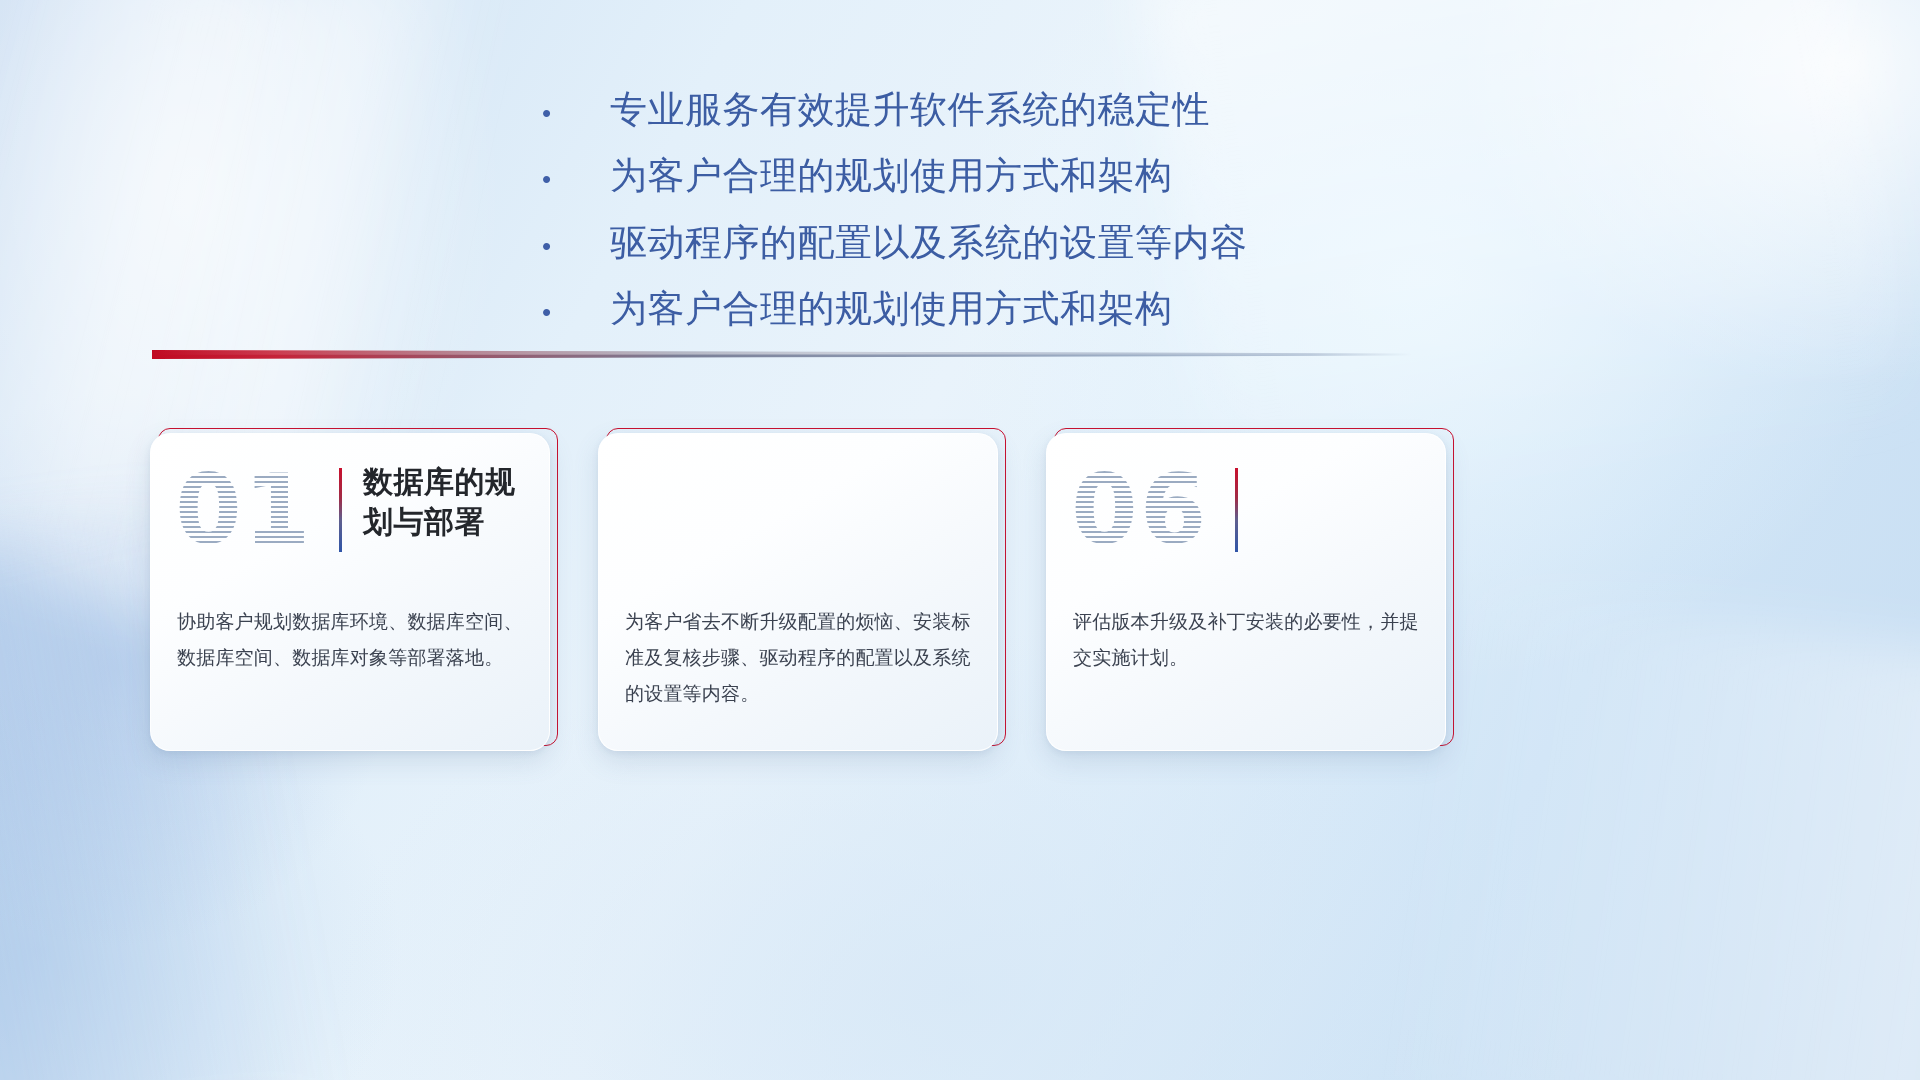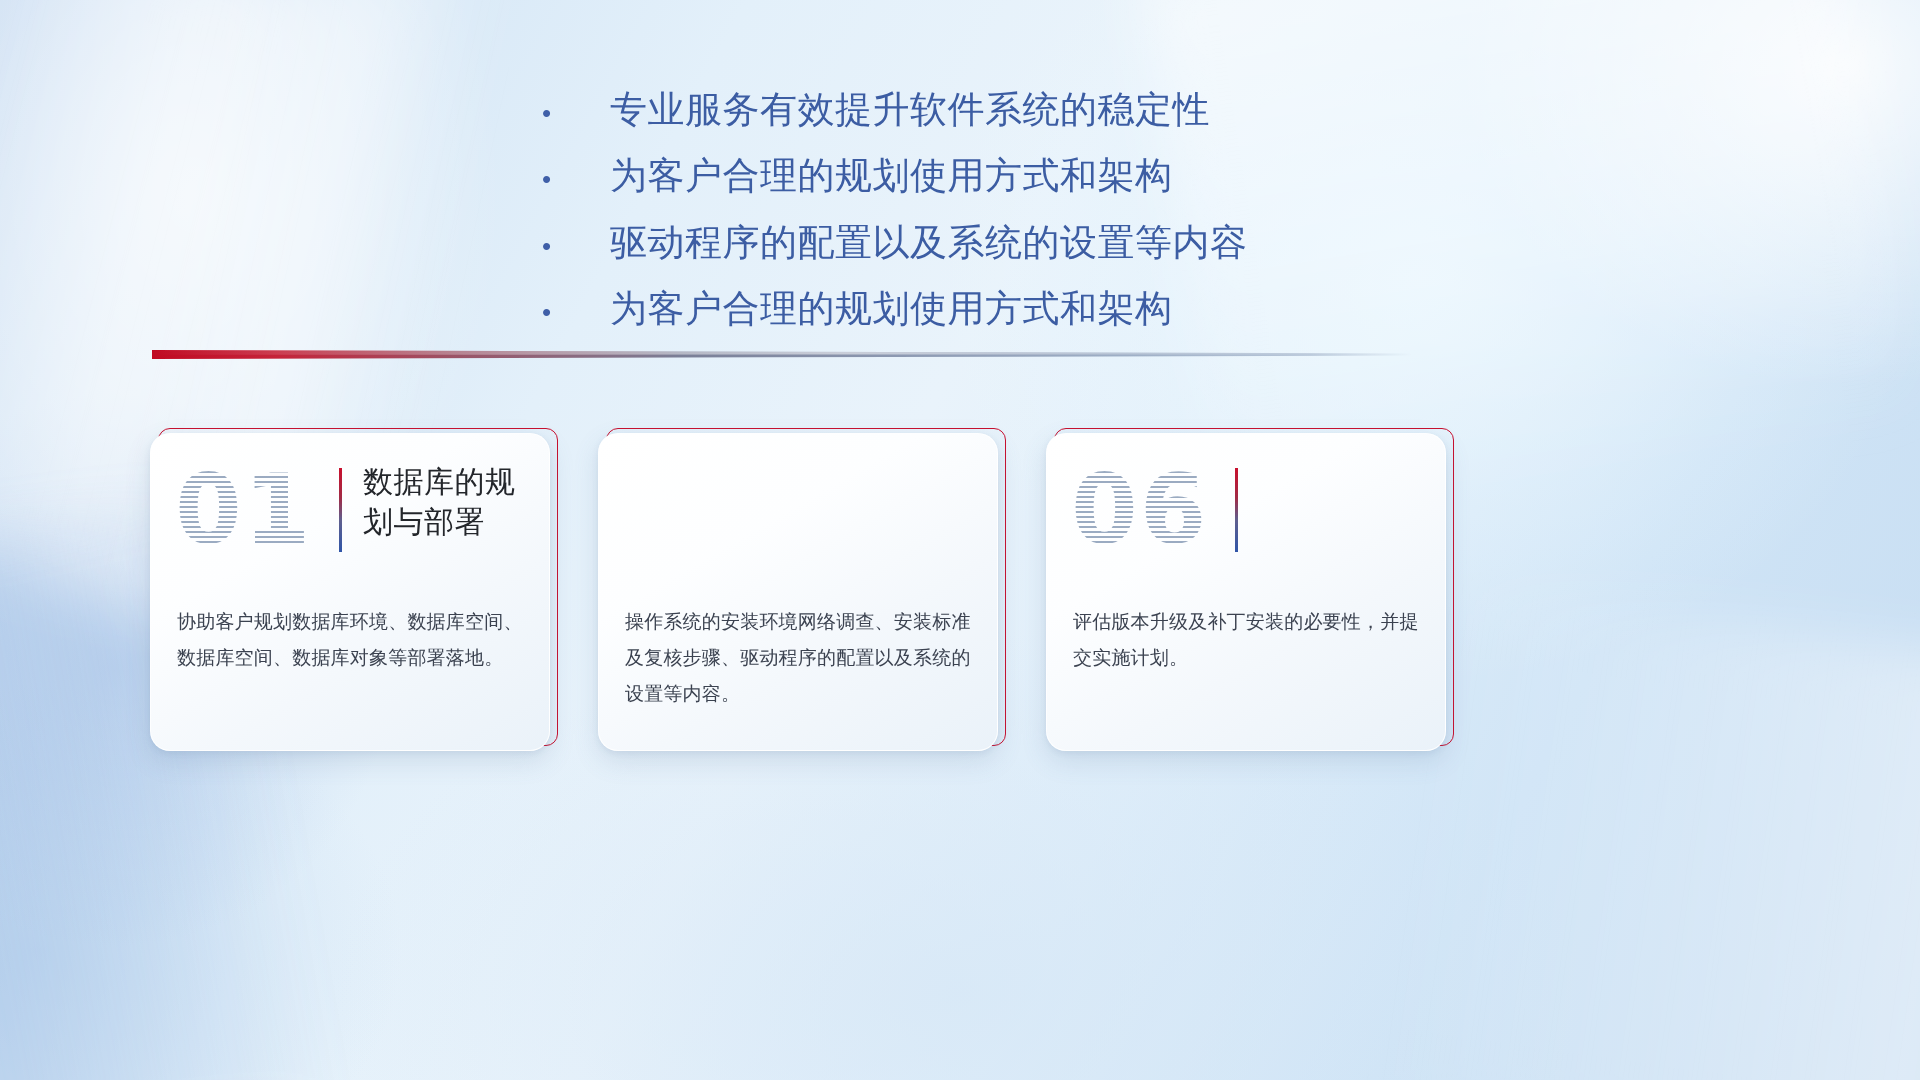--- a/index.html
+++ b/index.html
@@ -83,21 +83,21 @@
     color:transparent;
     opacity:.78;
     font-family:"DejaVu Sans",sans-serif;
   }
   .card-rule{
     position:absolute;left:188px;top:34px;width:3px;height:84px;
     background:linear-gradient(180deg,#c8102e 0%,#a22a45 35%,#5f5f8e 62%,#2f55a8 100%);
   }
   .card-title{
     position:absolute;left:212px;top:28px;width:168px;
-    font-size:30px;line-height:1.32;color:#23262b;font-weight:400;letter-spacing:.5px;
+    font-size:30px;line-height:1.32;color:#23262b;font-weight:700;letter-spacing:.5px;
   }
   .card-body{
     position:absolute;left:26px;top:170px;width:352px;
     font-size:19px;line-height:1.9;color:#3b4250;letter-spacing:.2px;
   }
 </style>
 </head>
 <body>
 
 <div id="stage">
@@ -142,21 +142,21 @@
           <div class="card-rule"></div>
           <div class="card-title">数据库的规划与部署</div>
         </div>
         <div class="card-body">协助客户规划数据库环境、数据库空间、数据库空间、数据库对象等部署落地。</div>
       </div>
     </div>
 
     <div class="card-outer">
       <div class="card-accent"></div>
       <div class="card">
-        <div class="card-body">操作系统的安装环境网络调查、安装标准及复核步骤、驱动程序的配置以及系统的设置等内容。</div>
+        <div class="card-body">为客户省去不断升级配置的烦恼、安装标准及复核步骤、驱动程序的配置以及系统的设置等内容。</div>
       </div>
     </div>
 
     <div class="card-outer">
       <div class="card-accent"></div>
       <div class="card">
         <div class="card-head">
           <div class="card-num">06</div>
           <div class="card-rule"></div>
         </div>

